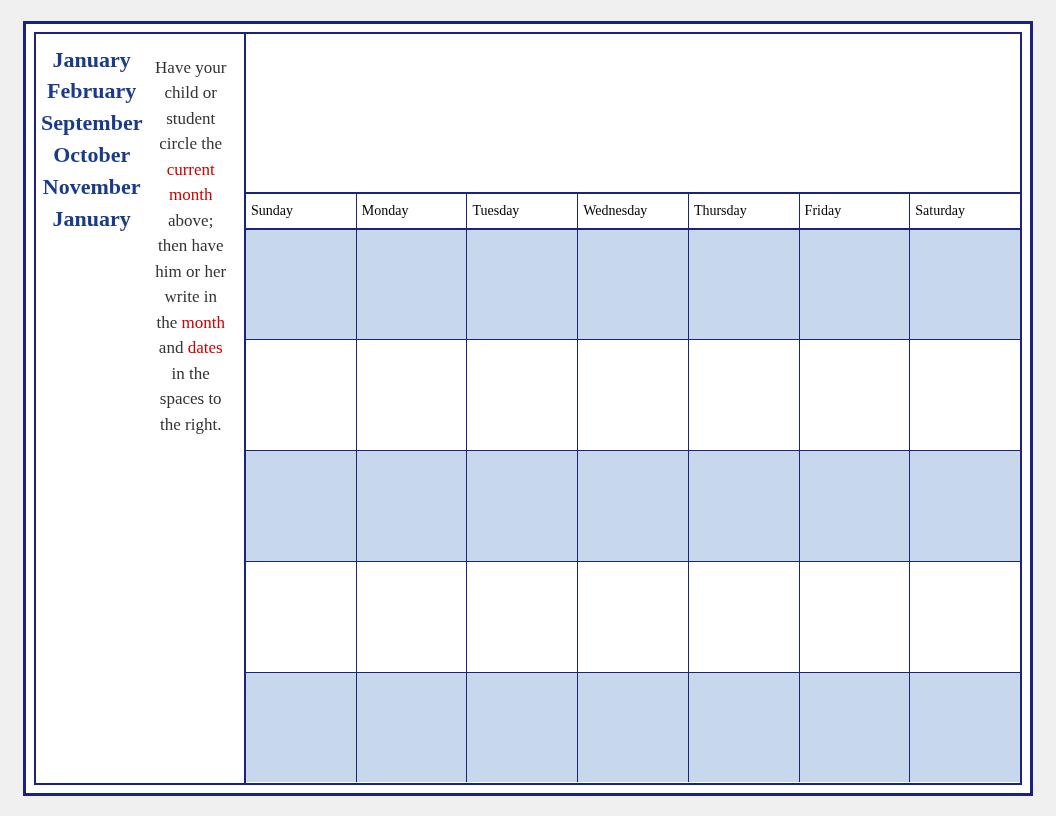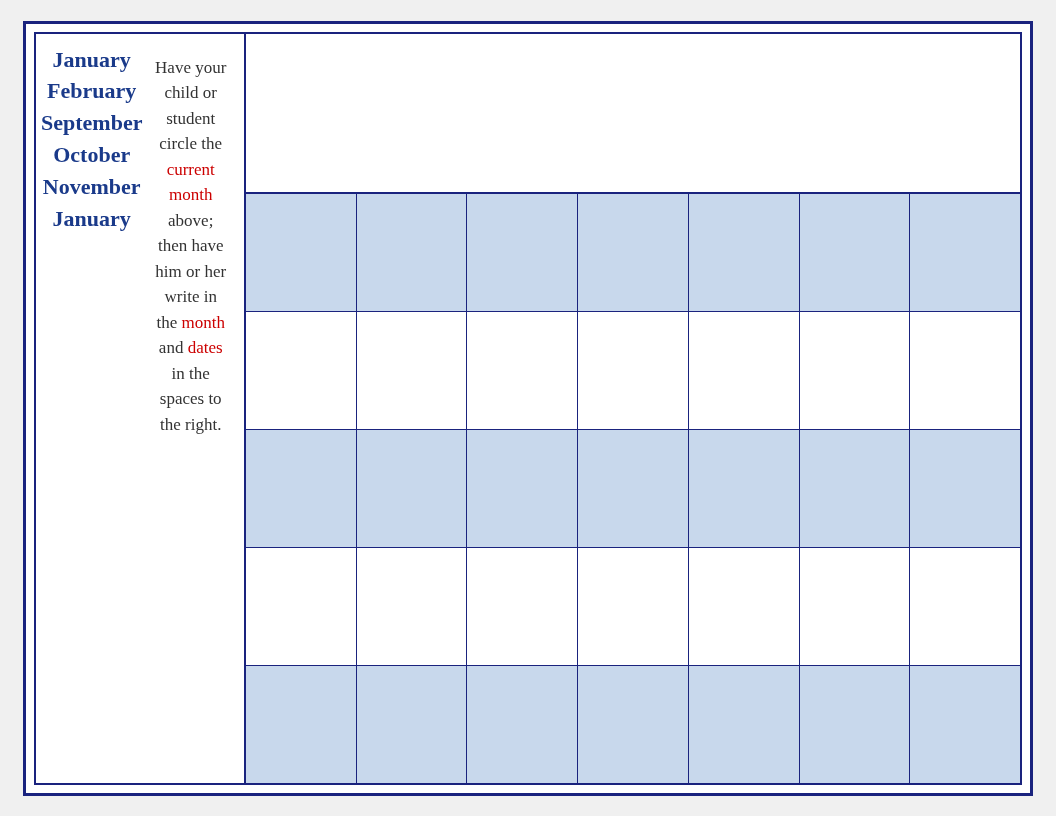--- a/index.html
+++ b/index.html
@@ -162,20 +162,30 @@
         </div>
       <div class="sidebar-note">
         Have your child or student circle the <span class="red">current month</span> above; then have him or her write in the <span class="red">month</span> and <span class="red">dates</span> in the spaces to the right.
       </div>
     </div>
 
     <div class="calendar-area">
 
       <div class="top-blank"></div>
 
+      <div class="day-headers">
+
+      <div class="day-header">Sunday</div>
+          <div class="day-header">Monday</div>
+          <div class="day-header">Tuesday</div>
+          <div class="day-header">Wednesday</div>
+          <div class="day-header">Thursday</div>
+          <div class="day-header">Friday</div>
+          <div class="day-header">Saturday</div>
+        </div>
 
       <div class="calendar-rows">
 
       <div class="cal-row row-blue">
             <div class="cal-cell"></div>
             <div class="cal-cell"></div>
             <div class="cal-cell"></div>
             <div class="cal-cell"></div>
             <div class="cal-cell"></div>
             <div class="cal-cell"></div>

